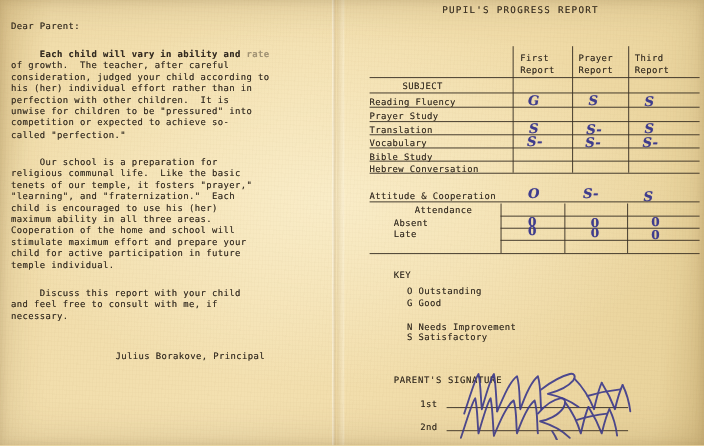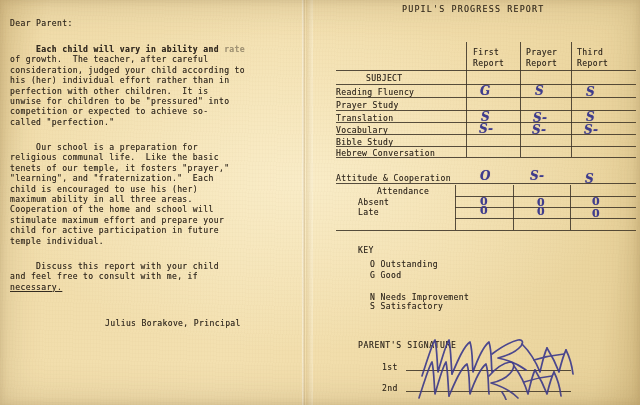--- a/index.html
+++ b/index.html
@@ -84,21 +84,21 @@
     <div class="lt" style="top:173.2px;">"learning", and "fraternization."  Each</div>
     <div class="lt" style="top:183.6px;">child is encouraged to use his (her)</div>
     <div class="lt" style="top:194px;">maximum ability in all three areas.</div>
     <div class="lt" style="top:204.4px;">Cooperation of the home and school will</div>
     <div class="lt" style="top:214.8px;">stimulate maximum effort and prepare your</div>
     <div class="lt" style="top:225.2px;">child for active participation in future</div>
     <div class="lt" style="top:235.6px;">temple individual.</div>
 
     <div class="lt" style="top:261px;text-align:center;">     Discuss this report with your child</div>
     <div class="lt" style="top:271.4px;">and feel free to consult with me, if</div>
-    <div class="lt" style="top:281.8px;text-decoration:underline;">necessary.</div>
+    <div class="lt" style="top:281.8px;">necessary.</div>
 
     <div class="lt" style="top:318px;left:105px;">Julius Borakove, Principal</div>
   </div>
 
   <div class="crease" style="left:292px;">
     <div class="c1"></div>
       <div class="c2"></div>
   </div>
 
   <div id="report">

